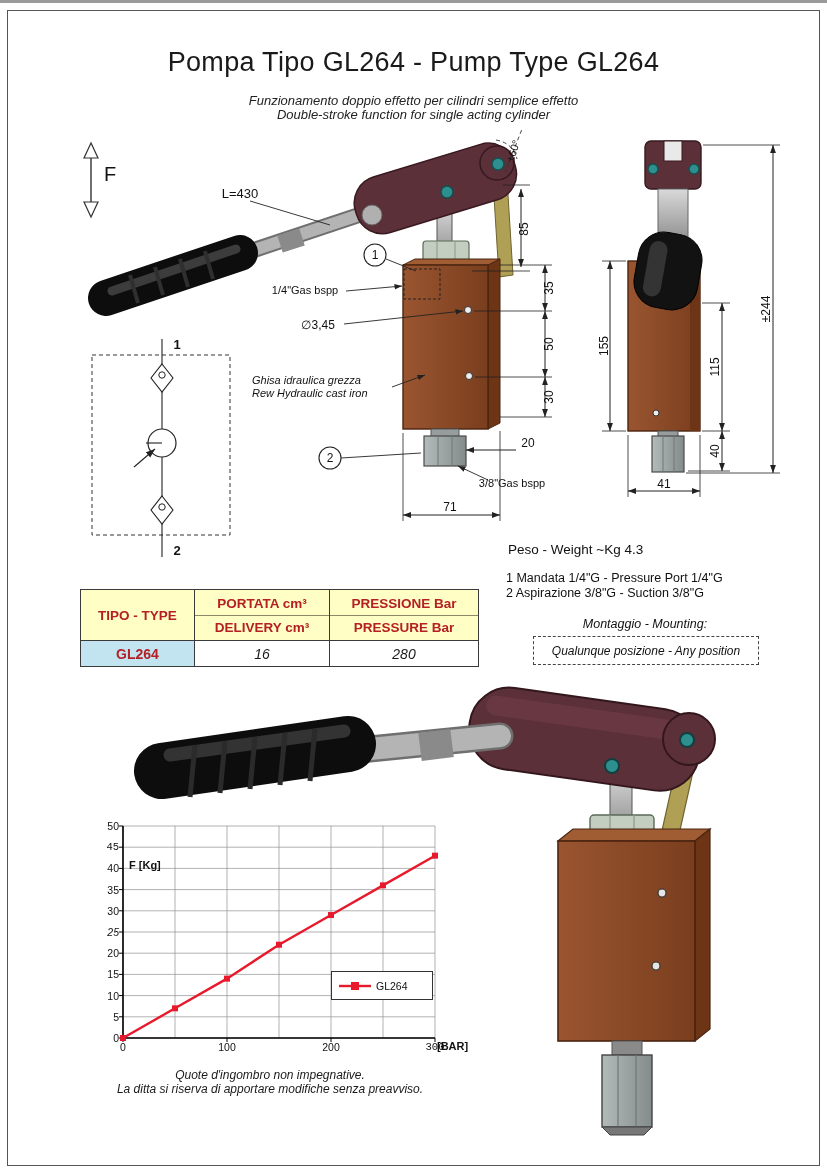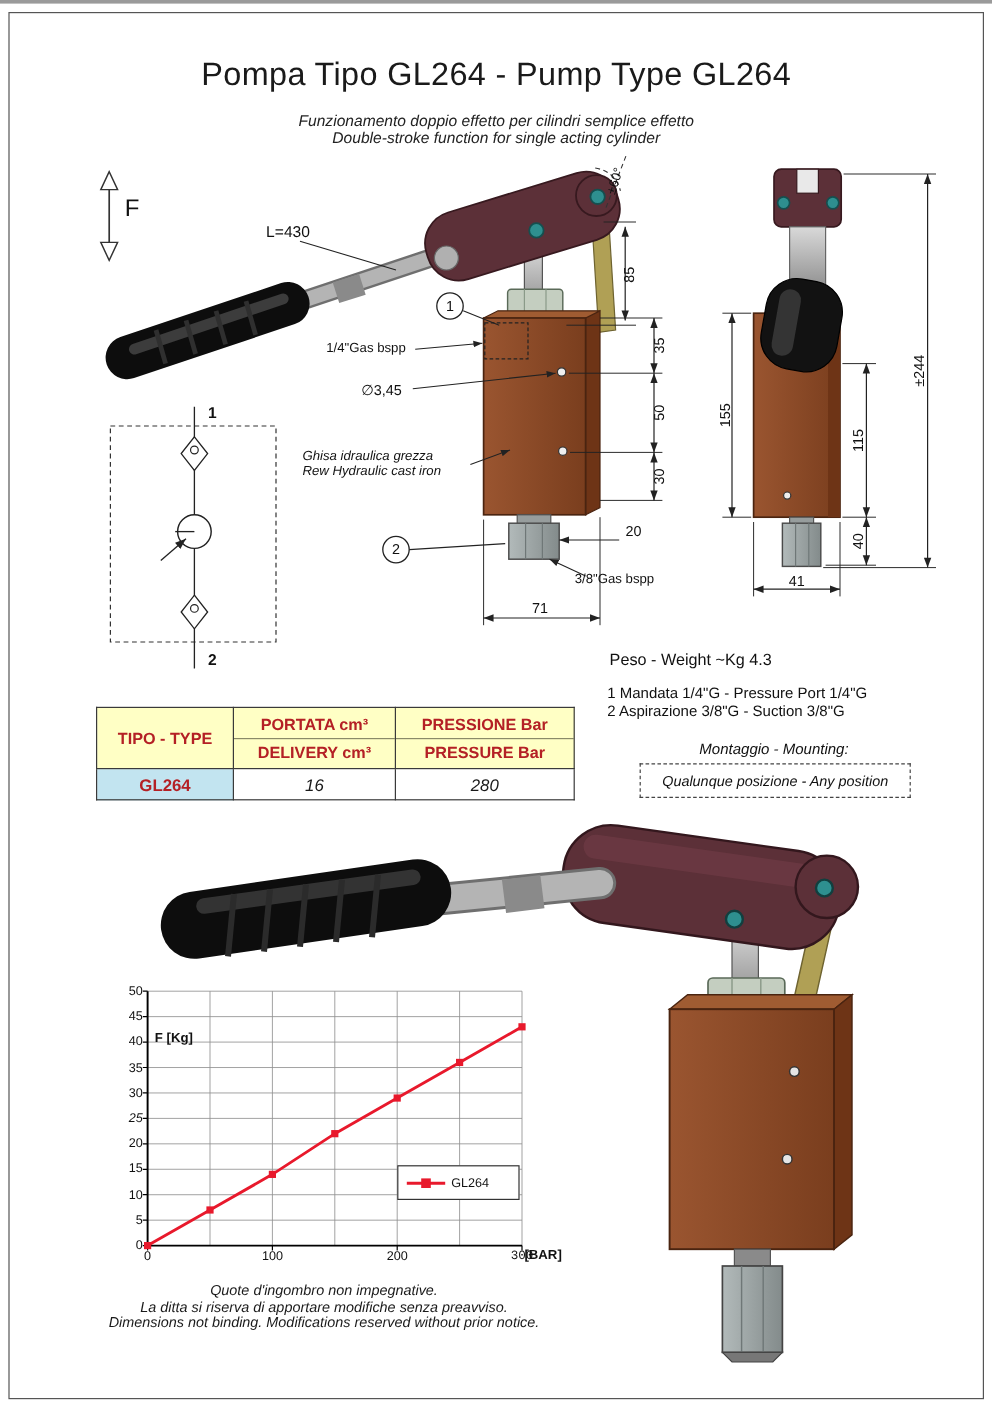--- a/index.html
+++ b/index.html
@@ -393,26 +393,25 @@
     </div>
   <span class="ytick" style="top: 213px;">0</span>
       <span class="ytick" style="top: 191.8px;">5</span>
       <span class="ytick" style="top: 170.6px;">10</span>
       <span class="ytick" style="top: 149.4px;">15</span>
       <span class="ytick" style="top: 128.2px;">20</span>
       <span class="ytick" style="top: 107px; font-style: italic;">25</span>
       <span class="ytick" style="top: 85.8px;">30</span>
       <span class="ytick" style="top: 64.6px;">35</span>
       <span class="ytick" style="top: 43.4px;">40</span>
-      <span class="ytick" style="top: 22.2px;">45</span>
+      <span class="ytick" style="top: 22.2px; font-family: Liberation Mono, monospace;">45</span>
       <span class="ytick" style="top: 1px;">50</span>
       <span class="xtick" style="left: 15px;">0</span>
       <span class="xtick" style="left: 119px;">100</span>
       <span class="xtick" style="left: 223px;">200</span>
       <span class="xtick" style="left: 327px; font-family: Liberation Mono, monospace;">300</span>
     </div>
 
   <div class="footer">
     <div>Quote d'ingombro non impegnative.</div>
     <div>La ditta si riserva di apportare modifiche senza preavviso.</div>
-    <div>Dimensions not binding. Modifications reserved without prior notice.</div>
   </div>
 </div>
 
 </body></html>

